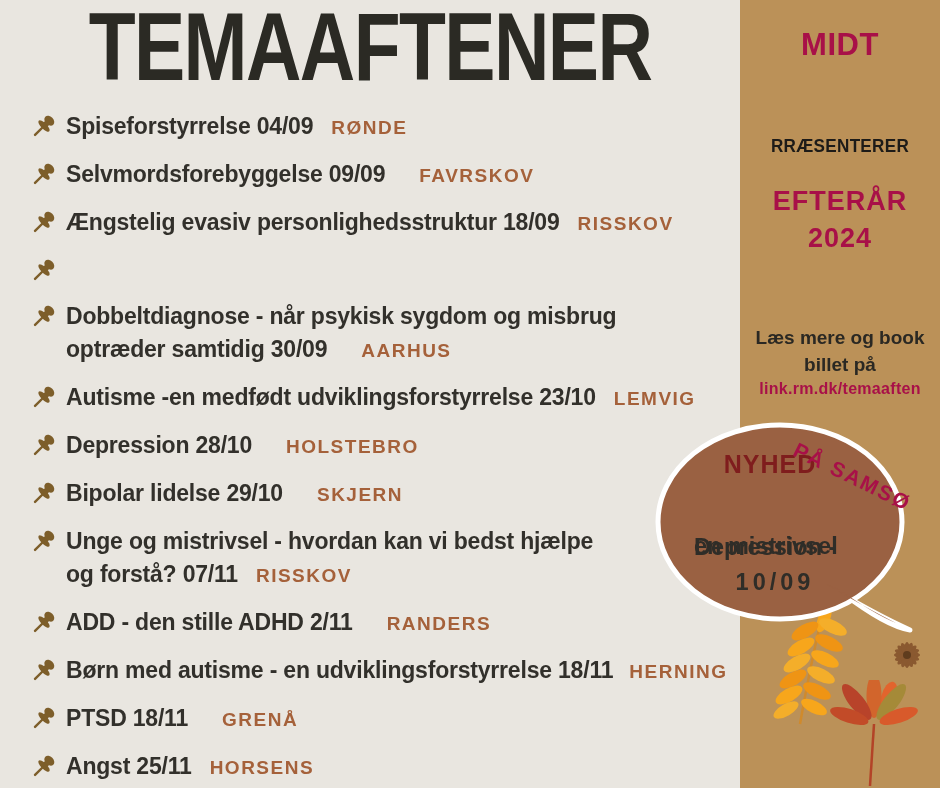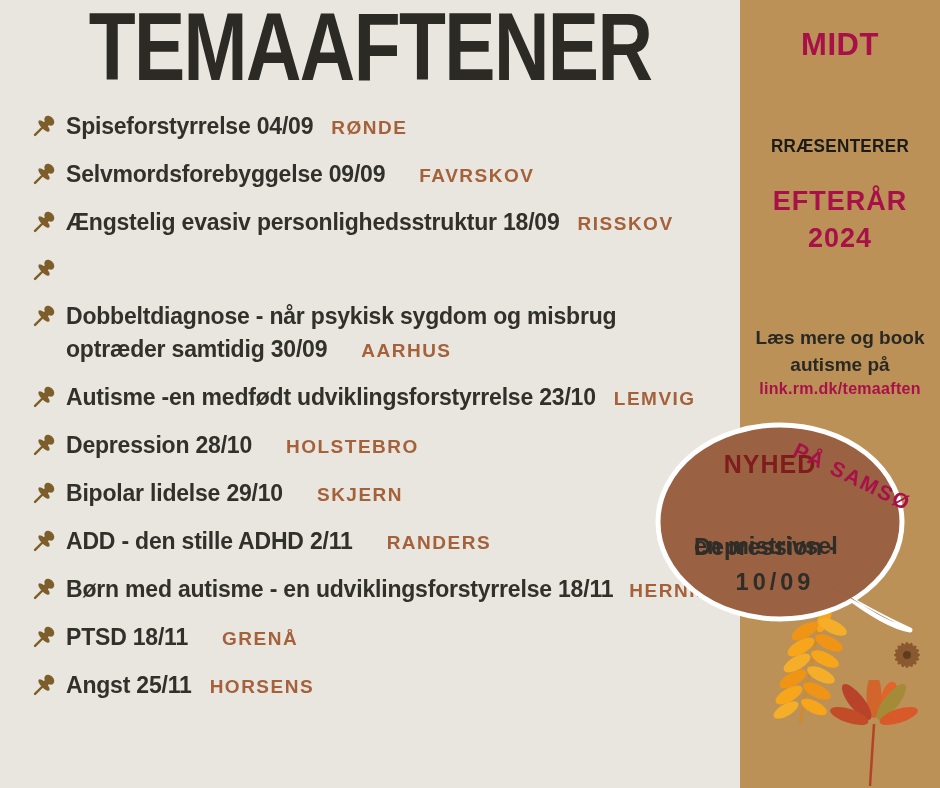--- a/index.html
+++ b/index.html
@@ -180,20 +180,33 @@
           <ellipse cx="16" cy="6.5" rx="6" ry="4.5" fill="currentColor"></ellipse>
           <rect x="13" y="8" width="6" height="6" fill="currentColor"></rect>
           <ellipse cx="16" cy="14.5" rx="8" ry="3" fill="currentColor"></ellipse>
           <path d="M16 16 L16 28" stroke="currentColor" stroke-width="2.6" stroke-linecap="round"></path>
         </g>
       </svg>
     </span>
     <div class="event-lines"><span>Bipolar lidelse 29/10</span><span class="event-location wide">SKJERN</span></div>
   </div>
 
+  <div class="event">
+    <span class="pin">
+      <svg width="30" height="30" viewBox="0 0 32 32">
+        <g transform="rotate(45 16 16)">
+          <ellipse cx="16" cy="6.5" rx="6" ry="4.5" fill="currentColor"></ellipse>
+          <rect x="13" y="8" width="6" height="6" fill="currentColor"></rect>
+          <ellipse cx="16" cy="14.5" rx="8" ry="3" fill="currentColor"></ellipse>
+          <path d="M16 16 L16 28" stroke="currentColor" stroke-width="2.6" stroke-linecap="round"></path>
+        </g>
+      </svg>
+    </span>
+    <div class="event-lines"><span>Unge og mistrivsel - hvordan kan vi bedst hjælpe</span><br><span>og forstå? 07/11</span><span class="event-location">RISSKOV</span></div>
+  </div>
 
   <div class="event">
     <span class="pin">
       <svg width="30" height="30" viewBox="0 0 32 32">
         <g transform="rotate(45 16 16)">
           <ellipse cx="16" cy="6.5" rx="6" ry="4.5" fill="currentColor"></ellipse>
           <rect x="13" y="8" width="6" height="6" fill="currentColor"></rect>
           <ellipse cx="16" cy="14.5" rx="8" ry="3" fill="currentColor"></ellipse>
           <path d="M16 16 L16 28" stroke="currentColor" stroke-width="2.6" stroke-linecap="round"></path>
         </g>
@@ -249,21 +262,21 @@
     <div class="brand">
       <div>MIDT</div>
     </div>
     <div class="presents">RRÆSENTERER</div>
     <div class="season">
       <div>EFTERÅR</div>
       <div>2024</div>
     </div>
     <div class="info">
       <div>Læs mere og book</div>
-      <div>autisme på</div>
+      <div>billet på</div>
     </div>
     <div class="link">link.rm.dk/temaaften</div>
   </aside>
 
   <svg class="bubble-svg" width="278" height="228" viewBox="0 0 278 228">
     <path d="M 196 176 Q 238 208 262 212 Q 230 198 176 166 Z" fill="var(--bubble-brown)" stroke="var(--bubble-outline)" stroke-width="5" stroke-linejoin="round"></path>
     <ellipse cx="132" cy="104" rx="122" ry="97" fill="var(--bubble-brown)" stroke="var(--bubble-outline)" stroke-width="5"></ellipse>
     <path d="M 192 172 Q 226 196 248 205 Q 222 192 178 166 Z" fill="var(--bubble-brown)"></path>
   </svg>
   <div class="bubble-badge">NYHED</div>

